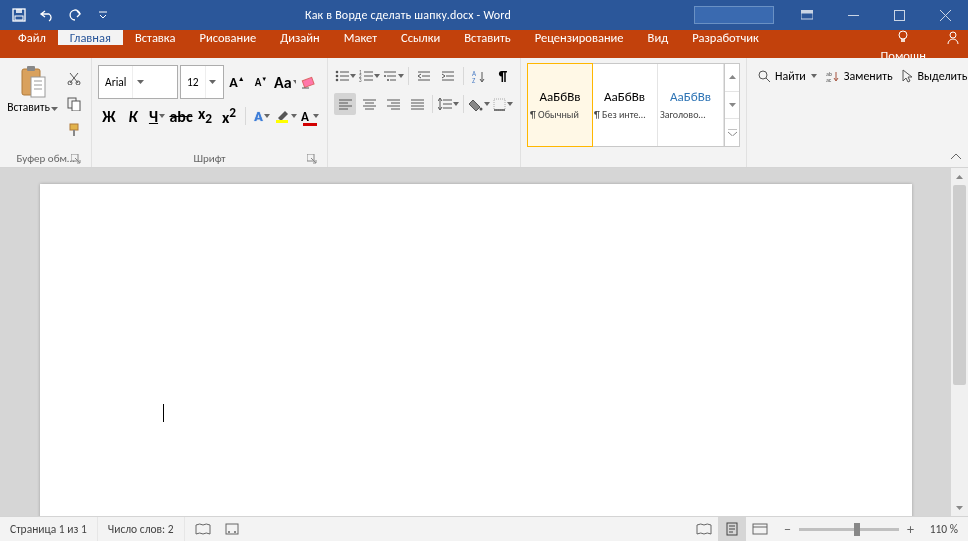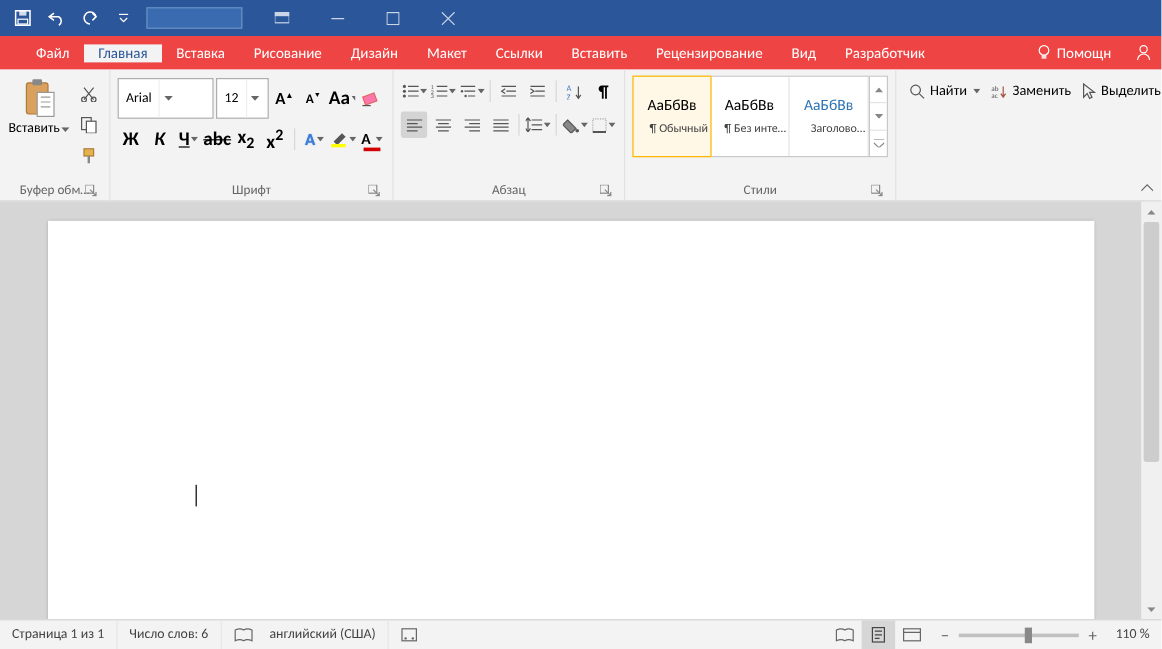--- a/index.html
+++ b/index.html
@@ -4,47 +4,47 @@
 <style>
 * { box-sizing: border-box; margin: 0; padding: 0; font-family: "Segoe UI", Calibri, Arial, sans-serif; }
 body { width: 968px; height: 541px; background: #fff; overflow: hidden; position: relative; font-size: 12px; }
 .titlebar { height: 30px; background: #2b579a; display: flex; align-items: center; color: #fff; }
 .qat { display: flex; align-items: center; gap: 10px; padding: 0 10px; }
 .qat-btn { width: 18px; height: 18px; display: flex; align-items: center; justify-content: center; cursor: pointer; }
 .title { flex: 1; text-align: center; color: #fff; font-size: 12px; letter-spacing: .2px; }
 .winbtns { display: flex; }
 .winbtn { width: 46px; height: 30px; display: flex; align-items: center; justify-content: center; cursor: pointer; opacity: .75; }
 .winbtn svg { stroke: #fff; }
-.tabbar { height: 28px; background: #ef4444; display: flex; align-items: center; color: #fff; padding-left: 18px; }
+.tabbar { height: 28px; background: #c2410c; display: flex; align-items: flex-start; color: #fff; padding-left: 6px; }
 .tab { padding: 0 12px; display: flex; align-items: center; font-size: 12.5px; cursor: pointer; }
 .tab.active { background: #f3f3f3; color: #2b579a; }
 .tab.active span { color: #2b579a; }
-.help { margin-left: auto; display: flex; align-items: center; gap: 4px; padding: 0 12px; font-size: 12.5px; }
+.help { margin-left: auto; display: flex; align-items: center; gap: 4px; padding: 0 12px; font-size: 12.5px; flex-direction: column; }
 .share { width: 30px; display: flex; align-items: center; justify-content: center; }
 .ribbon { height: 110px; background: #f3f3f3; border-bottom: 1px solid #d4d4d4; display: flex; position: relative; }
 .group { border-right: 1px solid #e1e1e1; padding: 3px 6px 0 6px; display: flex; flex-direction: column; }
 .group-body { flex: 1; display: flex; align-items: flex-start; }
 .group-label { height: 18px; font-size: 11px; color: #666; text-align: center; display: flex; align-items: center; justify-content: center; position: relative; }
 .dlg-launch { position: absolute; right: 2px; bottom: 1px; width: 12px; height: 12px; cursor: pointer; }
 .dlg-launch svg { display: block; }
 .bigbtn { display: flex; flex-direction: column; align-items: center; justify-content: center; width: 60px; cursor: pointer; padding-top: 4px; }
 .bigbtn .lbl { font-size: 11.5px; margin-top: 2px; text-align: center; line-height: 1.1; }
 .stack { display: flex; flex-direction: column; gap: 4px; margin-left: 4px; padding-top: 6px; }
 .row-mini { display: flex; gap: 2px; align-items: center; }
 .smallbtn { width: 22px; height: 22px; display: flex; align-items: center; justify-content: center; cursor: pointer; border-radius: 2px; }
 .combo { height: 34px; background: #fff; border: 1px solid #adadad; display: flex; align-items: center; font-size: 11.5px; }
 .combo .val { padding: 0 6px; }
 .combo .arrow { width: 15px; display: flex; align-items: center; justify-content: center; border-left: 1px solid #eee; height: 100%; }
 .fontname { width: 80px; }
 .fontsize { width: 44px; }
-.styles-gallery { display: flex; border: 1px solid #c8c8c8; background: #fff; height: 68px; margin-top: 2px; }
+.styles-gallery { display: flex; border: 1px solid #c8c8c8; background: #fff; height: 84px; margin-top: 2px; }
 .style-item { width: 66px; border-right: 1px solid #e4e4e4; display: flex; flex-direction: column; align-items: center; justify-content: center; cursor: pointer; padding: 2px; }
 .style-item:first-child { border: 1px solid #ffb700; background: #fff8e6; margin: -1px; }
 .style-sample { font-size: 13px; font-family: Calibri, Arial; }
-.style-name { font-size: 10px; color: #444; margin-top: 4px; white-space: nowrap; overflow: hidden; width: 100%; text-align: right; }
+.style-name { font-size: 10px; color: #444; margin-top: 4px; white-space: nowrap; overflow: hidden; width: 100%; text-align: left; }
 .style-sample.heading { color: #2e74b5; }
 .gallery-scroll { width: 15px; display: flex; flex-direction: column; border-left: 1px solid #c8c8c8; }
 .gallery-scroll div { flex: 1; display: flex; align-items: center; justify-content: center; cursor: pointer; border-bottom: 1px solid #e4e4e4; }
 .gallery-scroll div:last-child { border: 0; }
 .edit-stack { display: flex; flex-direction: row; gap: 1px; padding-top: 4px; }
 .edit-btn { display: flex; align-items: center; height: 22px; padding: 0 4px; cursor: pointer; font-size: 12px; gap: 4px; }
 .doc-area { position: absolute; top: 168px; bottom: 25px; left: 0; right: 0; background: #d6d6d6; display: flex; }
 .doc-scroll { flex: 1; overflow: hidden; display: flex; justify-content: center; padding-top: 16px; }
 .page { background: #fff; width: 872px; height: 700px; box-shadow: 0 0 3px rgba(0,0,0,.25); position: relative; }
 .cursor { position: absolute; left: 123px; top: 220px; width: 1px; height: 18px; background: #000; }
@@ -86,20 +86,21 @@
           <path d="M12 6 A5 5 0 1 0 7 12" fill="none" stroke="#fff" stroke-width="1.3"></path>
           <path d="M9 3 L12 6 L9 9" fill="none" stroke="#fff" stroke-width="1.3"></path>
         </svg>
       </div>
     <div class="qat-btn">
         <svg width="8" height="8">
           <path d="M0 1 H8 M1 4 L4 7 L7 4" stroke="#fff" fill="none"></path>
         </svg>
       </div>
   </div>
+  <div class="title">Как в Ворде сделать шапку.docx  -  Word</div>
   <div style="width:80px;height:18px;background:#3a6ab0;border:1px solid #6a91c4;margin-right:10px"></div>
   <div class="winbtns">
     <div class="winbtn">
         <svg width="12" height="10">
           <rect x="0" y="0" width="12" height="9" fill="none" stroke="#fff"></rect>
           <rect x="0" y="0" width="12" height="3" fill="#fff"></rect>
         </svg>
       </div>
     <div class="winbtn">
         <svg width="11" height="11">
@@ -417,29 +418,20 @@
         <div class="smallbtn">
             <svg width="13" height="13">
               <rect x="1" y="1" width="11" height="11" fill="none" stroke="#aaa" stroke-dasharray="1 1"></rect>
               <path d="M1 12 H12" stroke="#555" stroke-width="1.5"></path>
             </svg>
             <svg class="dd-arrow" width="6" height="4">
               <path d="M0 0 L3 4 L6 0" fill="#666"></path>
             </svg>
           </div>
       </div>
-    </div>
-    <div class="group-label">
-        <span>Абзац</span>
-      <div class="dlg-launch">
-          <svg width="10" height="10">
-            <rect x="0" y="0" width="7" height="7" fill="none" stroke="#888"></rect>
-            <path d="M4 4 L9 9 M6 9 H9 V6" stroke="#888" fill="none"></path>
-          </svg>
-        </div>
     </div>
   </div>
 
   <div class="group" style="width:256px">
     <div class="group-body">
       <div class="styles-gallery">
         <div class="style-item">
             <span class="style-sample">АаБбВв</span>
             <span class="style-name">¶ Обычный</span>
           </div>
@@ -463,29 +455,20 @@
               </svg>
             </div>
           <div>
               <svg width="9" height="7">
                 <path d="M0 0 H9 M0 3 L4.5 7 L9 3" stroke="#888" fill="none"></path>
               </svg>
             </div>
         </div>
       </div>
     </div>
-    <div class="group-label">
-        <span>Стили</span>
-      <div class="dlg-launch">
-          <svg width="10" height="10">
-            <rect x="0" y="0" width="7" height="7" fill="none" stroke="#888"></rect>
-            <path d="M4 4 L9 9 M6 9 H9 V6" stroke="#888" fill="none"></path>
-          </svg>
-        </div>
-    </div>
   </div>
 
   <div class="group" style="flex:1;border-right:0">
     <div class="group-body">
       <div class="edit-stack">
         <div class="edit-btn">
             <svg width="14" height="14">
               <circle cx="6" cy="6" r="4" fill="none" stroke="#555"></circle>
               <path d="M9 9 L13 13" stroke="#555"></path>
             </svg>
@@ -543,29 +526,26 @@
         </svg>
       </div>
   </div>
 </div>
 
 <div class="statusbar">
   <div class="status-cell">
       <span>Страница 1 из 1</span>
     </div>
   <div class="status-cell">
-      <span>Число слов: 6</span>
+      <span>Число слов: 2</span>
     </div>
   <div class="status-cell" style="border:0;padding-right:4px">
       <svg width="16" height="14">
         <path d="M1 3 Q5 1 8 3 Q11 1 15 3 V12 Q11 10 8 12 Q5 10 1 12 Z" fill="none" stroke="#666"></path>
       </svg>
-    </div>
-  <div class="status-cell">
-      <span>английский (США)</span>
     </div>
   <div class="status-cell" style="border:0">
       <svg width="14" height="12">
         <rect x="1" y="1" width="12" height="10" fill="none" stroke="#666"></rect>
         <circle cx="4" cy="9" r="1" fill="#666"></circle>
         <circle cx="10" cy="9" r="1" fill="#666"></circle>
       </svg>
     </div>
 
   <div class="status-right">

